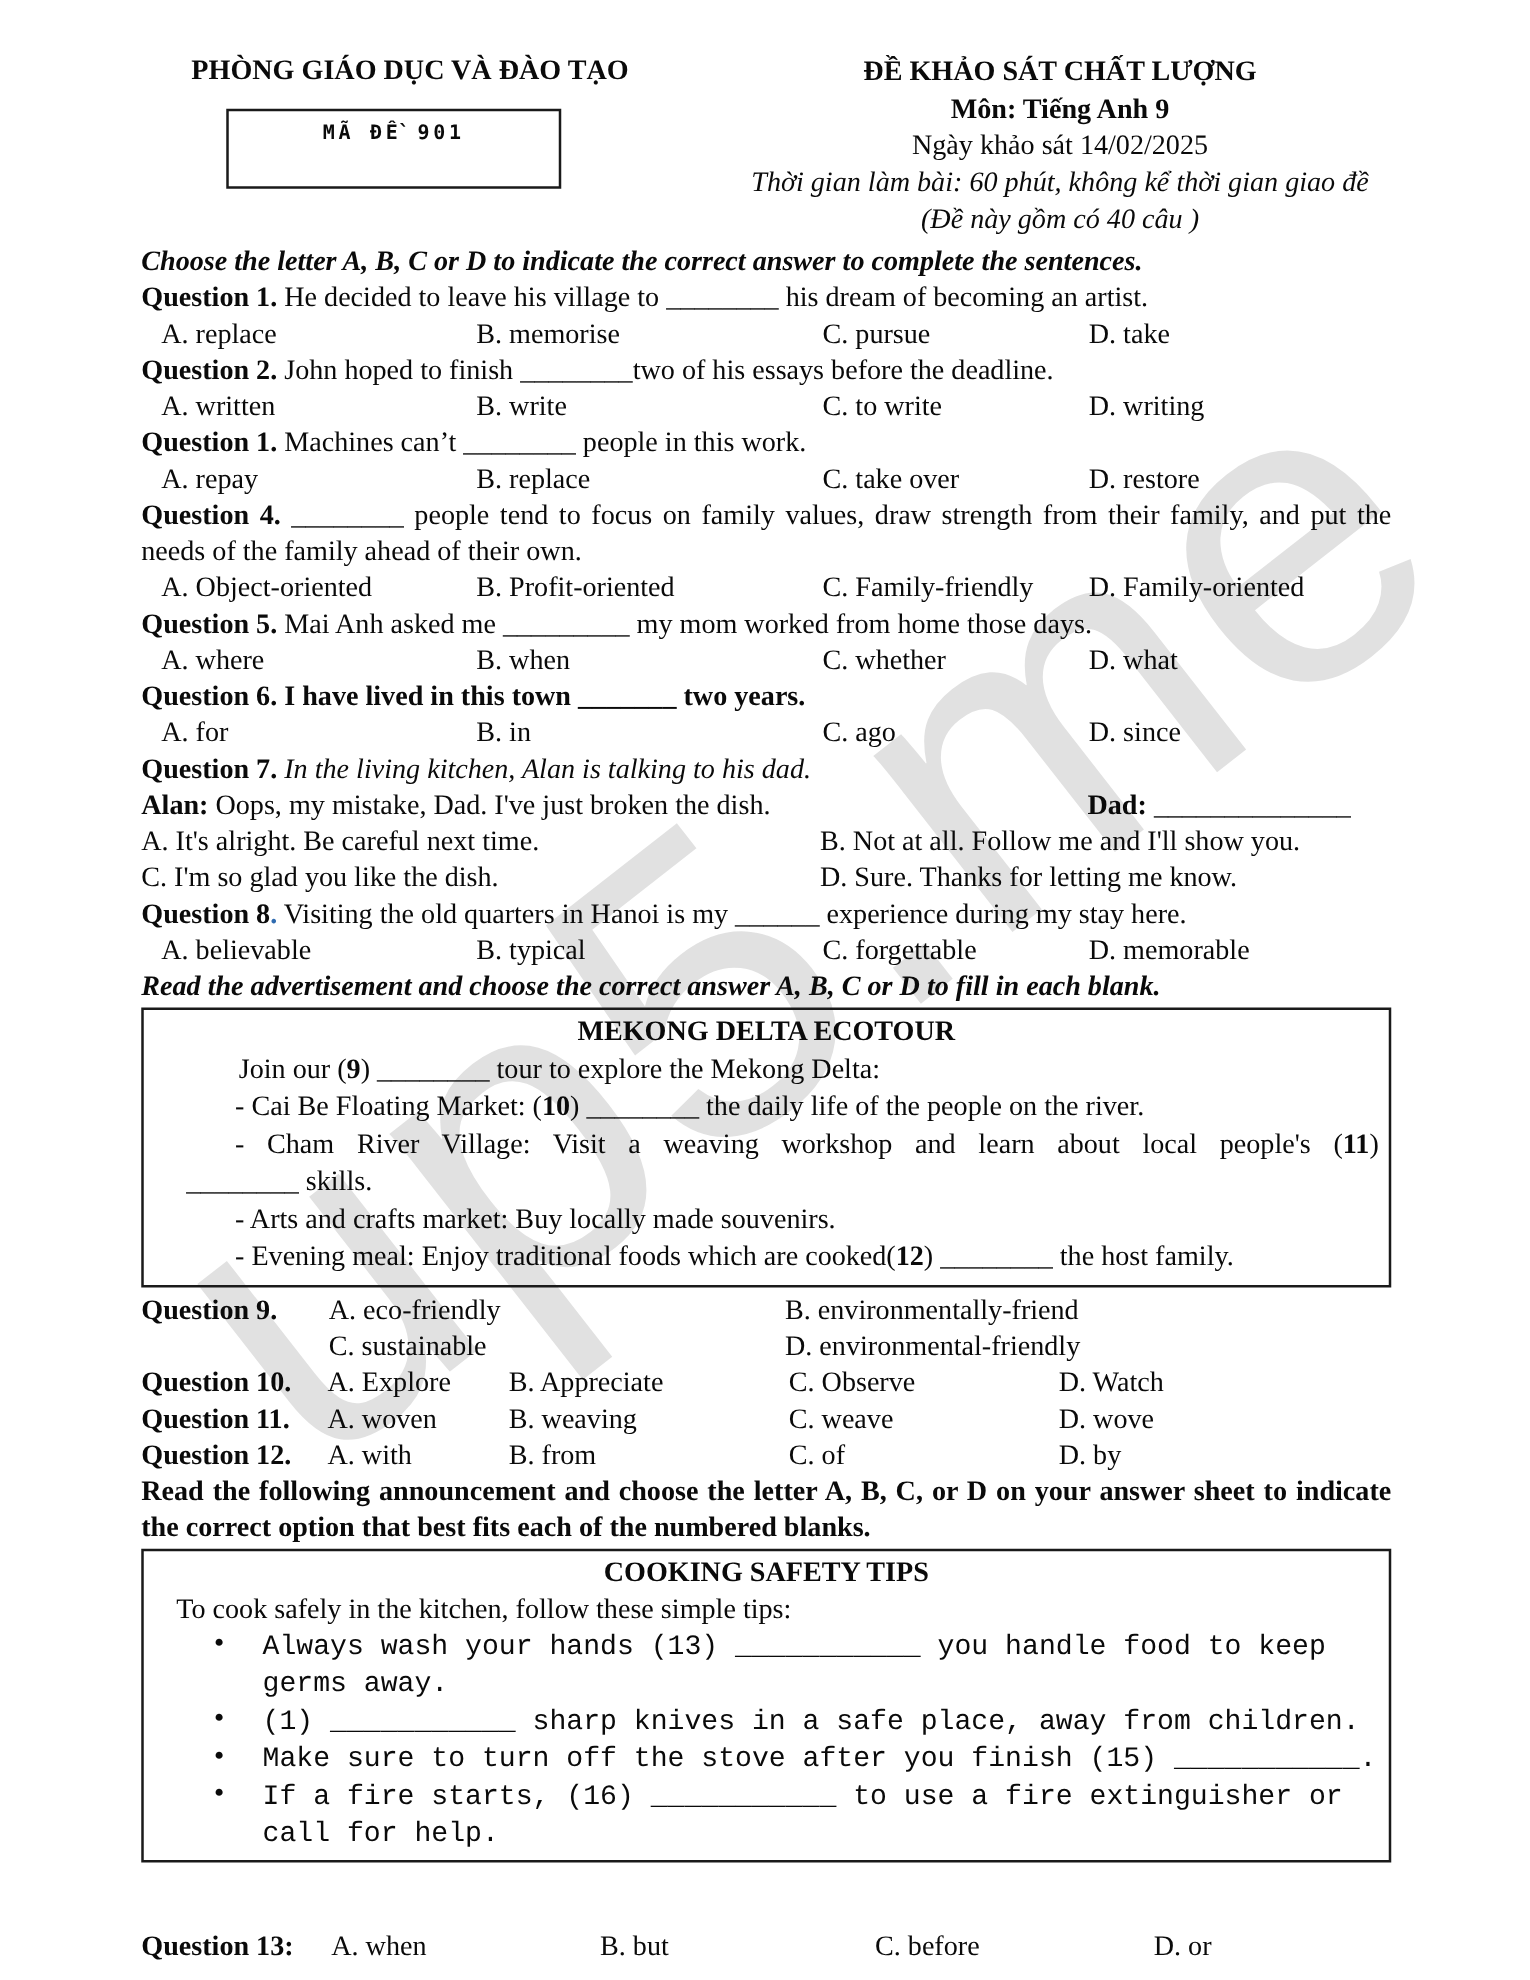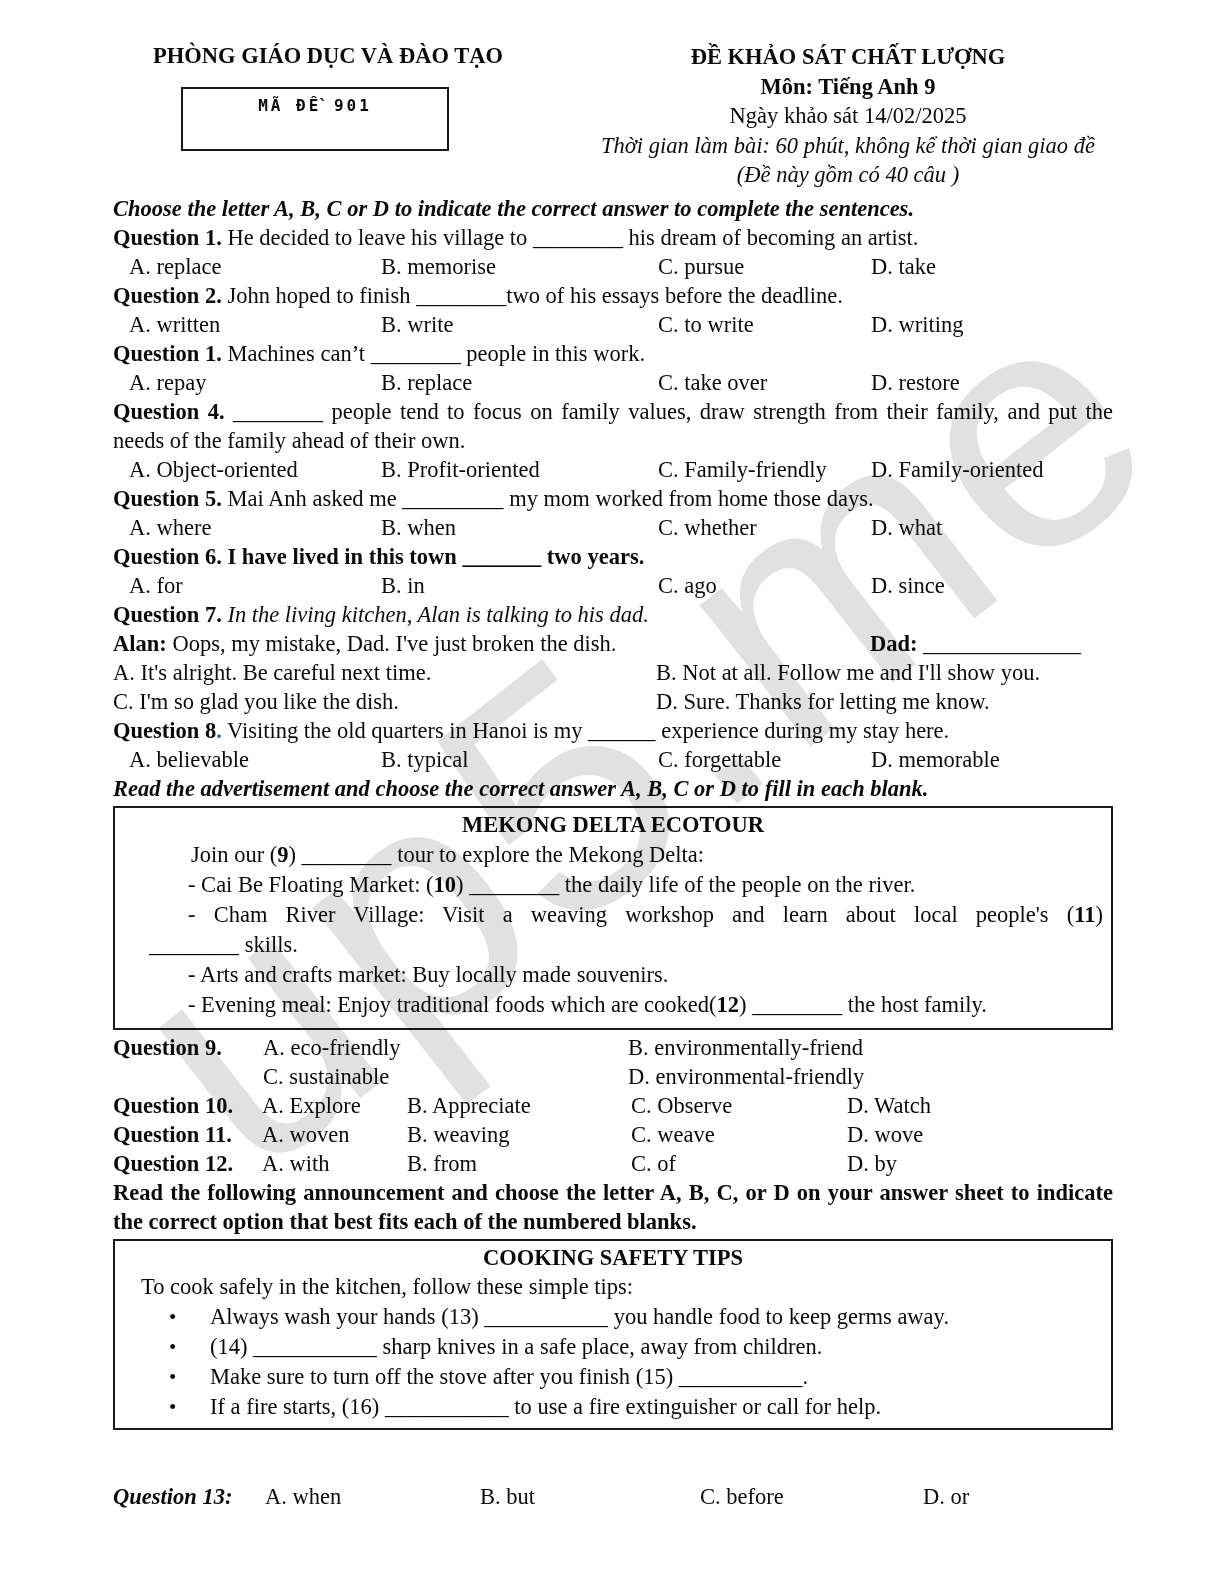--- a/index.html
+++ b/index.html
@@ -44,36 +44,36 @@
   .cd{flex:1;}
   .drow{display:flex;white-space:nowrap;}
   .dleft{width:757px;flex:0 0 auto;}
   .half{width:543px;flex:0 0 auto;}
   .q9l{width:150px;flex:0 0 auto;}
   .q9a{width:365px;flex:0 0 auto;}
   .ql{width:149px;flex:0 0 auto;}
   .oa{width:145px;flex:0 0 auto;}
   .ob{width:224px;flex:0 0 auto;}
   .oc{width:216px;flex:0 0 auto;}
-  .q13l{width:152px;flex:0 0 auto;font-style:italic;}
+  .q13l{width:152px;flex:0 0 auto;}
   .o13a{width:215px;flex:0 0 auto;}
   .o13b{width:220px;flex:0 0 auto;}
   .o13c{width:223px;flex:0 0 auto;}
   .q13row{margin-top:52px;}
   .box{border:2px solid #1a1a1a;margin:3px 0;padding:2px 8px 8px 8px;}
   .box-title{text-align:center;font-weight:bold;line-height:30px;}
   .eline{line-height:30px;margin-left:65px;}
   .eline.join{margin-left:68px;}
   .eline.flush{margin-left:26px;}
   .eline.just{text-align:justify;text-align-last:justify;}
   .cook{padding-bottom:6px;}
   .cook .box-title{line-height:29px;}
   .cline{line-height:30px;}
   .intro{margin-left:18px;}
-  .bullet{position:relative;padding-left:87px;}
+  .bullet{position:relative;padding-left:87px;font-family:Liberation Mono, monospace;}
   .bullet::before{content:"•";position:absolute;left:46px;top:0;font-size:21px;}
   .blue{color:#2f6bb0;}
 </style>
 </head>
 <body>
 
 <div class="page">
   <div class="watermark">up5.me</div>
 
   <div class="content">
@@ -212,21 +212,21 @@
         <span class="oc">C. of</span>
         <span class="od">D. by</span>
       </div>
 
       <div class="line2 bold">Read the following announcement and choose the letter A, B, C, or D on your answer sheet to indicate the correct option that best fits each of the numbered blanks.</div>
 
       <div class="box cook">
         <div class="box-title">COOKING SAFETY TIPS</div>
         <div class="cline intro">To cook safely in the kitchen, follow these simple tips:</div>
         <div class="cline bullet">Always wash your hands (13) ___________ you handle food to keep germs away.</div>
-        <div class="cline bullet">(14) ___________ sharp knives in a safe place, away from children.</div>
+        <div class="cline bullet">(1) ___________ sharp knives in a safe place, away from children.</div>
         <div class="cline bullet">Make sure to turn off the stove after you finish (15) ___________.</div>
         <div class="cline bullet">If a fire starts, (16) ___________ to use a fire extinguisher or call for help.</div>
       </div>
 
       <div class="drow line q13row">
         <span class="q13l"><b>Question 13:</b></span>
         <span class="o13a">A. when</span>
         <span class="o13b">B. but</span>
         <span class="o13c">C. before</span>
         <span>D. or</span>

